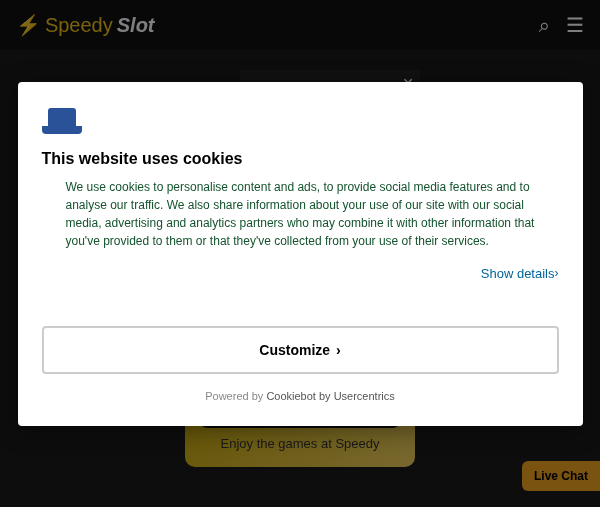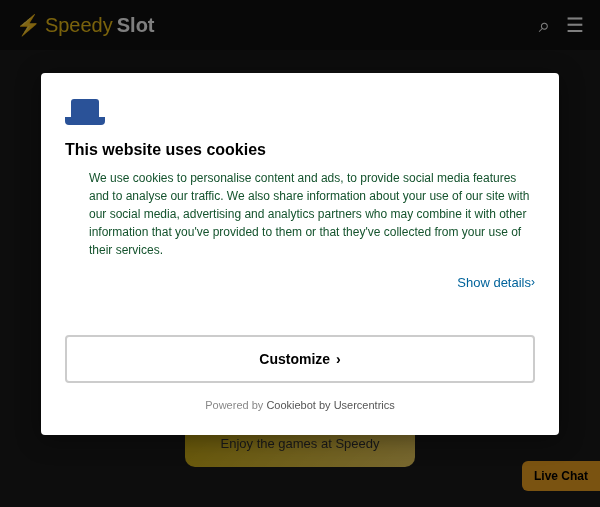--- a/index.html
+++ b/index.html
@@ -35,20 +35,21 @@
     }
     .logo-text {
       color: #f5c518;
       font-size: 20px;
       font-weight: normal;
     }
     .logo-slot {
       color: #fff;
       font-size: 20px;
       font-weight: bold;
+      font-style: italic;
     }
     .header-icons {
       display: flex;
       gap: 16px;
       align-items: center;
     }
     .header-icon {
       color: #fff;
       font-size: 20px;
       cursor: pointer;
@@ -145,21 +146,21 @@
       z-index: 10;
       display: flex;
       align-items: center;
       justify-content: center;
     }
 
     
     .cookie-modal {
       background: #fff;
       border-radius: 4px;
-      width: 518px;
+      width: 565px;
       padding: 24px;
       position: relative;
       z-index: 20;
       box-shadow: 0 4px 24px rgba(0,0,0,0.4);
     }
     .cookie-logo {
       margin-bottom: 12px;
     }
     .cookie-title {
       font-size: 16px;

